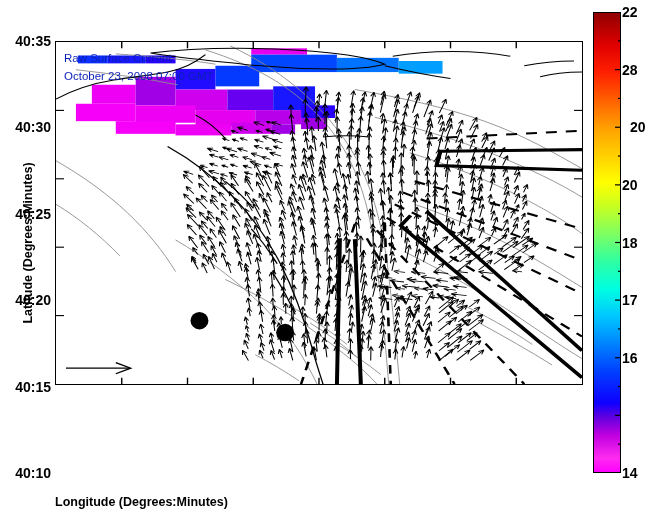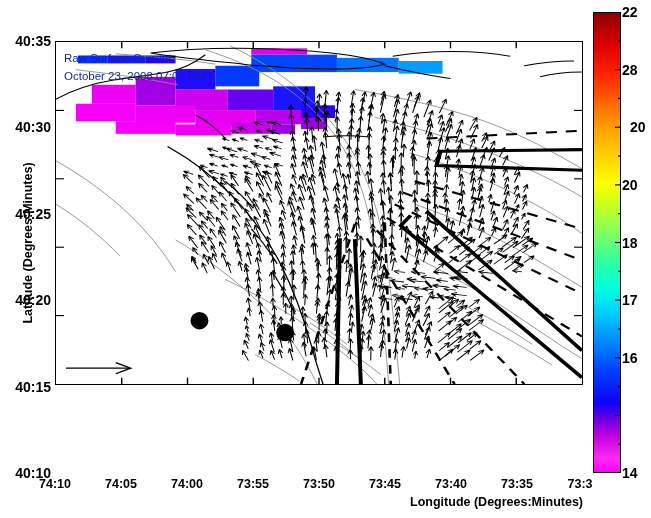--- a/index.html
+++ b/index.html
@@ -19,21 +19,21 @@
         overflow:hidden;}
   .plot svg,.plot .layer{position:absolute;left:0;top:0;width:100%;height:100%;}
 
   
   .ytick{position:absolute;right:0;transform:translateY(-50%);
          font-size:14px;font-weight:bold;color:#000;white-space:nowrap;}
   .ytickwrap{position:absolute;left:0;top:41px;width:51px;height:432px;}
   .xtick{position:absolute;top:0;transform:translateX(-50%);
          font-size:12.5px;font-weight:bold;color:#000;white-space:nowrap;}
   .xtickwrap{position:absolute;left:0;top:477px;width:651px;height:18px;}
-  .xlabel{position:absolute;left:55px;top:495px;width:528px;text-align:right;
+  .xlabel{position:absolute;left:55px;top:495px;width:528px;text-align:left;
           font-size:12.5px;font-weight:bold;color:#000;}
   .ylabel{position:absolute;left:-92px;top:236px;width:240px;text-align:center;
           font-size:12.5px;font-weight:bold;color:#000;
           transform:rotate(-90deg);transform-origin:center center;}
 
   
   .annot{position:absolute;color:#0a1fb4;font-size:11.5px;white-space:nowrap;}
   .annot1{left:8px;top:10px;}
   .annot2{left:8px;top:28px;}
 
@@ -77,31 +77,20 @@
   <div class="ytickwrap">
     <div class="ytick" style="top:0px">40:35</div>
     <div class="ytick" style="top:86.4px">40:30</div>
     <div class="ytick" style="top:172.8px">40:25</div>
     <div class="ytick" style="top:259.2px">40:20</div>
     <div class="ytick" style="top:345.6px">40:15</div>
     <div class="ytick" style="top:432px">40:10</div>
   </div>
   <div class="ylabel">Latitude (Degrees:Minutes)</div>
 
-  <div class="xtickwrap">
-    <div class="xtick" style="left:55px">74:10</div>
-    <div class="xtick" style="left:121px">74:05</div>
-    <div class="xtick" style="left:187px">74:00</div>
-    <div class="xtick" style="left:253px">73:55</div>
-    <div class="xtick" style="left:319px">73:50</div>
-    <div class="xtick" style="left:385px">73:45</div>
-    <div class="xtick" style="left:451px">73:40</div>
-    <div class="xtick" style="left:517px">73:35</div>
-    <div class="xtick" style="left:580px">73:3</div>
-  </div>
   <div class="xlabel">Longitude (Degrees:Minutes)</div>
 
   <div class="plot">
 
     <svg class="layer" id="sst-layer" viewBox="0 0 528 432" preserveAspectRatio="none">
         <rect x="22" y="17" width="30" height="10" fill="rgb(11,47,255)"></rect>
         <rect x="52" y="17" width="38" height="10" fill="rgb(25,23,255)"></rect>
         <rect x="90" y="17" width="30" height="10" fill="rgb(40,0,255)"></rect>
         <rect x="196" y="8" width="56" height="8" fill="rgb(230,0,240)"></rect>
         <rect x="196" y="16" width="86" height="22" fill="rgb(0,71,255)"></rect>

